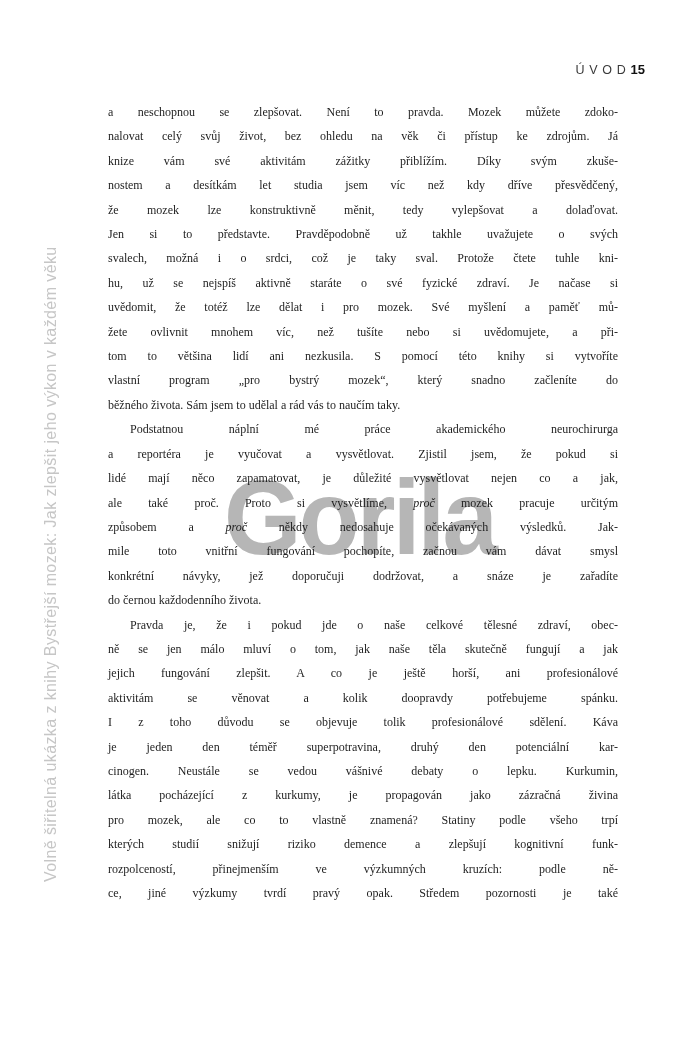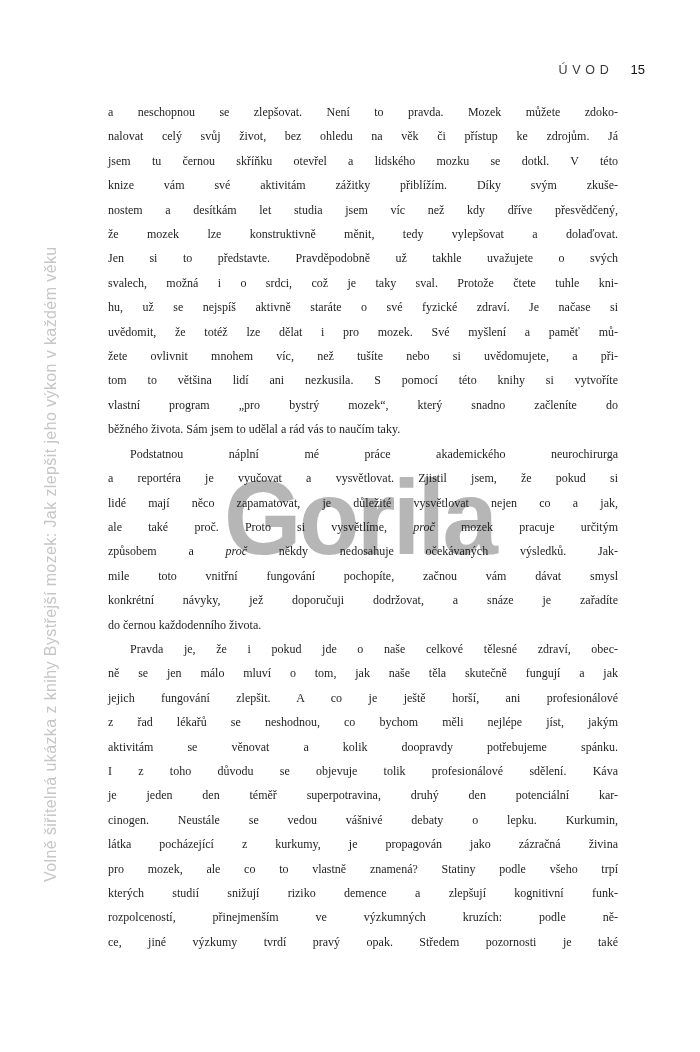--- a/index.html
+++ b/index.html
@@ -9,33 +9,33 @@
     width:700px; height:1052px;
     background:#ffffff;
     overflow:hidden;
     font-family:"Liberation Serif", serif;
   }
 
   
   .header {
     position:absolute;
     top:62px; right:55px;
-    display:flex; align-items:baseline; gap:17px;
+    display:flex; align-items:baseline; 
     color:#2e2e2e;
   }
   .running-head {
     font-family:"Liberation Sans", sans-serif;
     font-size:12.5px;
     letter-spacing:0.38em;
     color:#3a3a3a;
   }
   .page-number {
     font-family:"Liberation Sans", sans-serif;
     font-size:13px;
-    font-weight:normal;
+    font-weight:bold;
     color:#111111;
   }
 
   
   .sidebar-text {
     position:absolute;
     left:42px; top:882px;
     width:735px; height:22px;
     transform:rotate(-90deg);
     transform-origin:0 0;
@@ -93,21 +93,20 @@
 
   <div class="sidebar-text">Volně šiřitelná ukázka z knihy Bystřejší mozek: Jak zlepšit jeho výkon v každém věku</div>
 
   <div class="watermark">Gorila</div>
 
   <main class="body-block">
     <div id="paragraphs">
         <div class="para">
           <div class="line"><span>a neschopnou se zlepšovat. Není to pravda. Mozek můžete zdoko-</span></div>
           <div class="line"><span>nalovat celý svůj život, bez ohledu na věk či přístup ke zdrojům. Já</span></div>
-          <div class="line"><span>jsem tu černou skříňku otevřel a lidského mozku se dotkl. V této</span></div>
           <div class="line"><span>knize vám své aktivitám zážitky přiblížím. Díky svým zkuše-</span></div>
           <div class="line"><span>nostem a desítkám let studia jsem víc než kdy dříve přesvědčený,</span></div>
           <div class="line"><span>že mozek lze konstruktivně měnit, tedy vylepšovat a dolaďovat.</span></div>
           <div class="line"><span>Jen si to představte. Pravděpodobně už takhle uvažujete o svých</span></div>
           <div class="line"><span>svalech, možná i o srdci, což je taky sval. Protože čtete tuhle kni-</span></div>
           <div class="line"><span>hu, už se nejspíš aktivně staráte o své fyzické zdraví. Je načase si</span></div>
           <div class="line"><span>uvědomit, že totéž lze dělat i pro mozek. Své myšlení a paměť mů-</span></div>
           <div class="line"><span>žete ovlivnit mnohem víc, než tušíte nebo si uvědomujete, a při-</span></div>
           <div class="line"><span>tom to většina lidí ani nezkusila. S pomocí této knihy si vytvoříte</span></div>
           <div class="line"><span>vlastní program „pro bystrý mozek“, který snadno začleníte do</span></div>
@@ -120,21 +119,20 @@
           <div class="line"><span>ale také proč. Proto si vysvětlíme, </span><span class="em">proč</span><span> mozek pracuje určitým</span></div>
           <div class="line"><span>způsobem a </span><span class="em">proč</span><span> někdy nedosahuje očekávaných výsledků. Jak-</span></div>
           <div class="line"><span>mile toto vnitřní fungování pochopíte, začnou vám dávat smysl</span></div>
           <div class="line"><span>konkrétní návyky, jež doporučuji dodržovat, a snáze je zařadíte</span></div>
           <div class="line ragged"><span>do černou každodenního života.</span></div>
         </div>
         <div class="para indent">
           <div class="line"><span>Pravda je, že i pokud jde o naše celkové tělesné zdraví, obec-</span></div>
           <div class="line"><span>ně se jen málo mluví o tom, jak naše těla skutečně fungují a jak</span></div>
           <div class="line"><span>jejich fungování zlepšit. A co je ještě horší, ani profesionálové</span></div>
-          <div class="line"><span>z řad lékařů se neshodnou, co bychom měli nejlépe jíst, jakým</span></div>
           <div class="line"><span>aktivitám se věnovat a kolik doopravdy potřebujeme spánku.</span></div>
           <div class="line"><span>I z toho důvodu se objevuje tolik profesionálové sdělení. Káva</span></div>
           <div class="line"><span>je jeden den téměř superpotravina, druhý den potenciální kar-</span></div>
           <div class="line"><span>cinogen. Neustále se vedou vášnivé debaty o lepku. Kurkumin,</span></div>
           <div class="line"><span>látka pocházející z kurkumy, je propagován jako zázračná živina</span></div>
           <div class="line"><span>pro mozek, ale co to vlastně znamená? Statiny podle všeho trpí</span></div>
           <div class="line"><span>kterých studií snižují riziko demence a zlepšují kognitivní funk-</span></div>
           <div class="line"><span>rozpolceností, přinejmenším ve výzkumných kruzích: podle ně-</span></div>
           <div class="line"><span>ce, jiné výzkumy tvrdí pravý opak. Středem pozornosti je také</span></div>
         </div>

